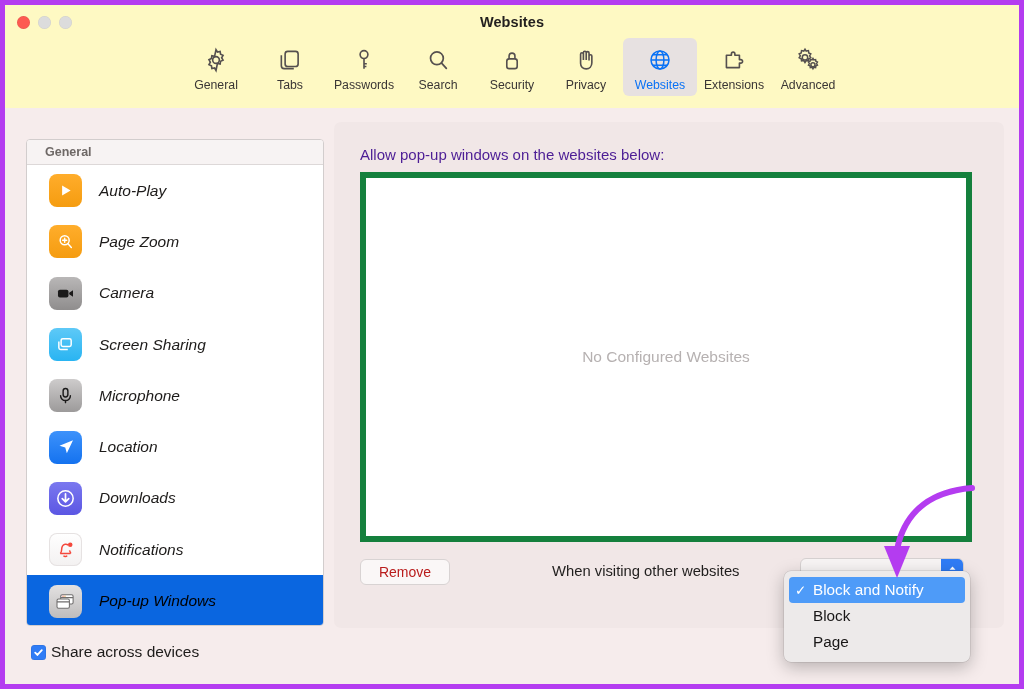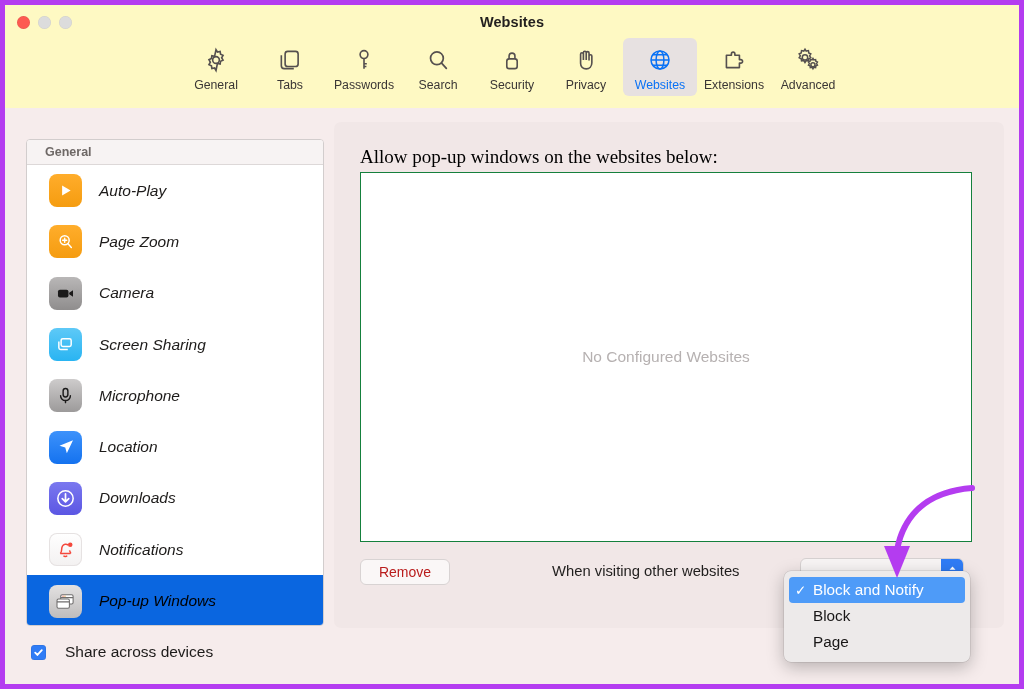--- a/index.html
+++ b/index.html
@@ -190,52 +190,51 @@
   #share-check {
     width: 15px; height: 15px;
     border-radius: 3.5px;
     background: #2f7cf6;
     display: flex;
     align-items: center;
     justify-content: center;
     box-shadow: inset 0 0 0 0.5px rgba(0,0,0,.12);
   }
   #share-label {
-    margin-left: 19px;
+    margin-left: 5px;
     font-size: 15.5px;
     color: #1d1b1a;
   }
 
   
   #panel {
     position: absolute;
     left: 329px;
     top: 14px;
     width: 670px;
     height: 506px;
     background: #f1e7e7;
     border-radius: 7px;
     box-sizing: border-box;
   }
   #panel-title {
     position: absolute;
     left: 26px;
     top: 24px;
-    font-size: 19px;
-    color: #000000;
-    font-family: Liberation Serif, serif;
+    font-size: 15px;
+    color: #4c1d95;
   }
   #site-list {
     position: absolute;
     left: 26px;
     top: 50px;
     width: 612px;
     height: 370px;
     background: #ffffff;
-    border: 1px solid #15803d;
+    border: 6px solid #15803d;
     box-sizing: border-box;
     display: flex;
     align-items: center;
     justify-content: center;
   }
   #empty-label {
     font-size: 15.5px;
     color: #b6b1b1;
   }
   #remove-btn {

